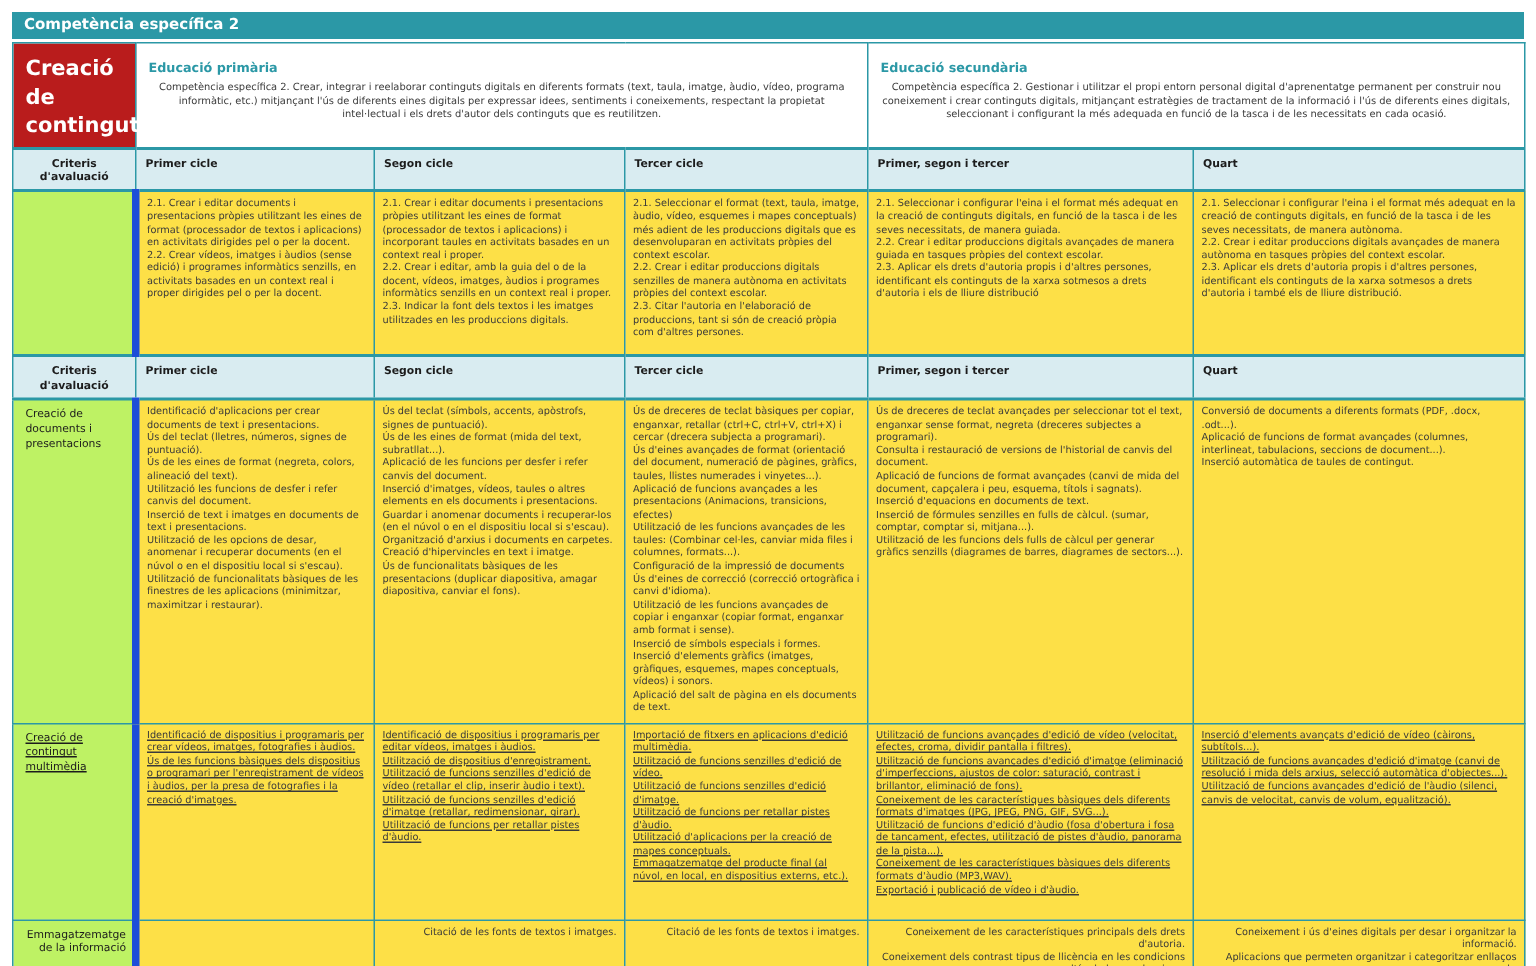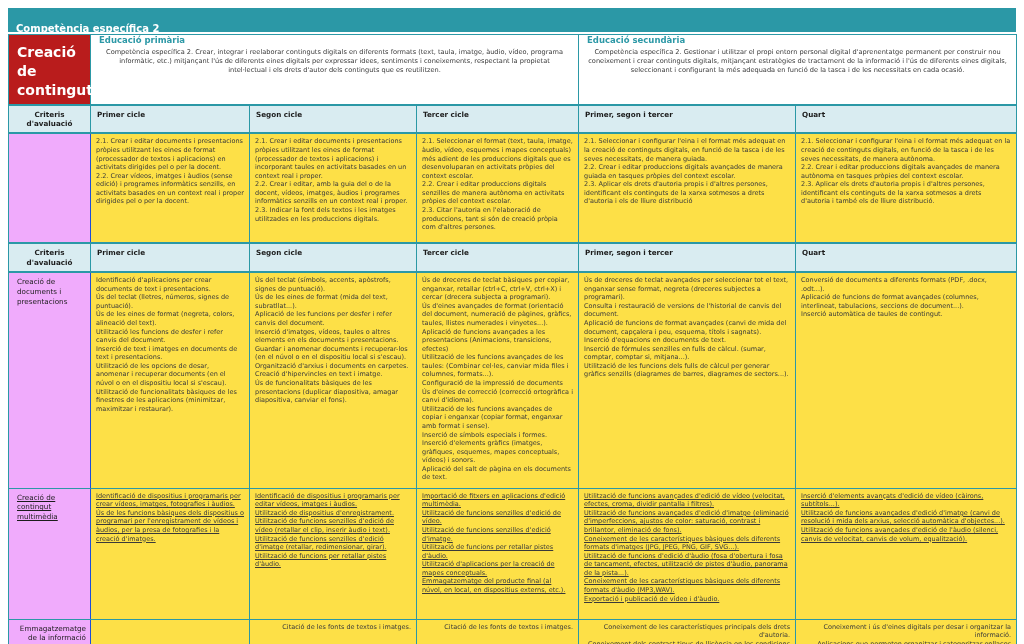--- a/index.html
+++ b/index.html
@@ -1,49 +1,49 @@
 <!DOCTYPE html>
 <html><head>
 <meta charset="utf-8">
 <style>
   * { box-sizing: border-box; margin: 0; padding: 0; }
   html, body { width: 1024px; height: 644px; background: #ffffff; font-family: "DejaVu Sans", "Liberation Sans", sans-serif; }
   .page { width: 1024px; height: 644px; padding: 8px; background: #fff; }
 
   .title-bar {
     width: 1008px; height: 18px; background: #2B98A6; color: #fff;
-    font-size: 10px; font-weight: bold; line-height: 18px; padding: 12px 8px;
+    font-size: 10px; font-weight: bold; line-height: 18px; padding: 0 8px;
     margin-bottom: 2px;
   }
 
   table.t { border-collapse: collapse; table-layout: fixed; width: 1008px; }
   td { vertical-align: top; border: 1px solid #2B98A6; }
 
   
   td.label-teal {
     background: #b91c1c; color: #fff; font-weight: bold; font-size: 14px;
     padding: 8px 6px 4px 8px; line-height: 1.35;
   }
 
   
-  td.section-cell { background: #fff; padding: 0 8px 4px 8px; margin-top: 19px; }
+  td.section-cell { background: #fff; padding: 12px 8px 4px 8px; margin-top: 19px; }
   .section-heading { color: #2B98A6; font-weight: bold; font-size: 8.5px; margin-bottom: 3px; }
   .section-desc { color: #3a3a3a; font-size: 6.6px; line-height: 1.38; text-align: center; }
 
   
   tr.head-row td {
     background: #D9ECF1; border-top: 2px solid #2B98A6; border-bottom: 2px solid #2B98A6;
     font-size: 7.2px; font-weight: bold; color: #1c1c1c; padding: 4px 6px; height: 22px;
   }
   td.label-head { font-size: 7.2px; font-weight: bold; padding: 4px 4px 4px 8px; line-height: 1.3; text-align: center; }
 
   
   td.label-light {
-    background: #f0abfc; font-size: 7.2px; color: #1c1c1c; line-height: 1.35;
-    padding: 4px 4px 4px 8px; border-right: 1px solid #1d4ed8;
+    background: #bef264; font-size: 7.2px; color: #1c1c1c; line-height: 1.35;
+    padding: 4px 4px 4px 8px; border-right: 5px solid #1d4ed8;
   }
 
   
   td.cell {
     background: #fde047; font-size: 6.5px; color: #3a3a3a; line-height: 1.32;
     padding: 3px 5px; white-space: pre-line;
   }
 
   tr.r-criteria td { height: 110px; }
   tr.r-documents td { height: 216px; }

